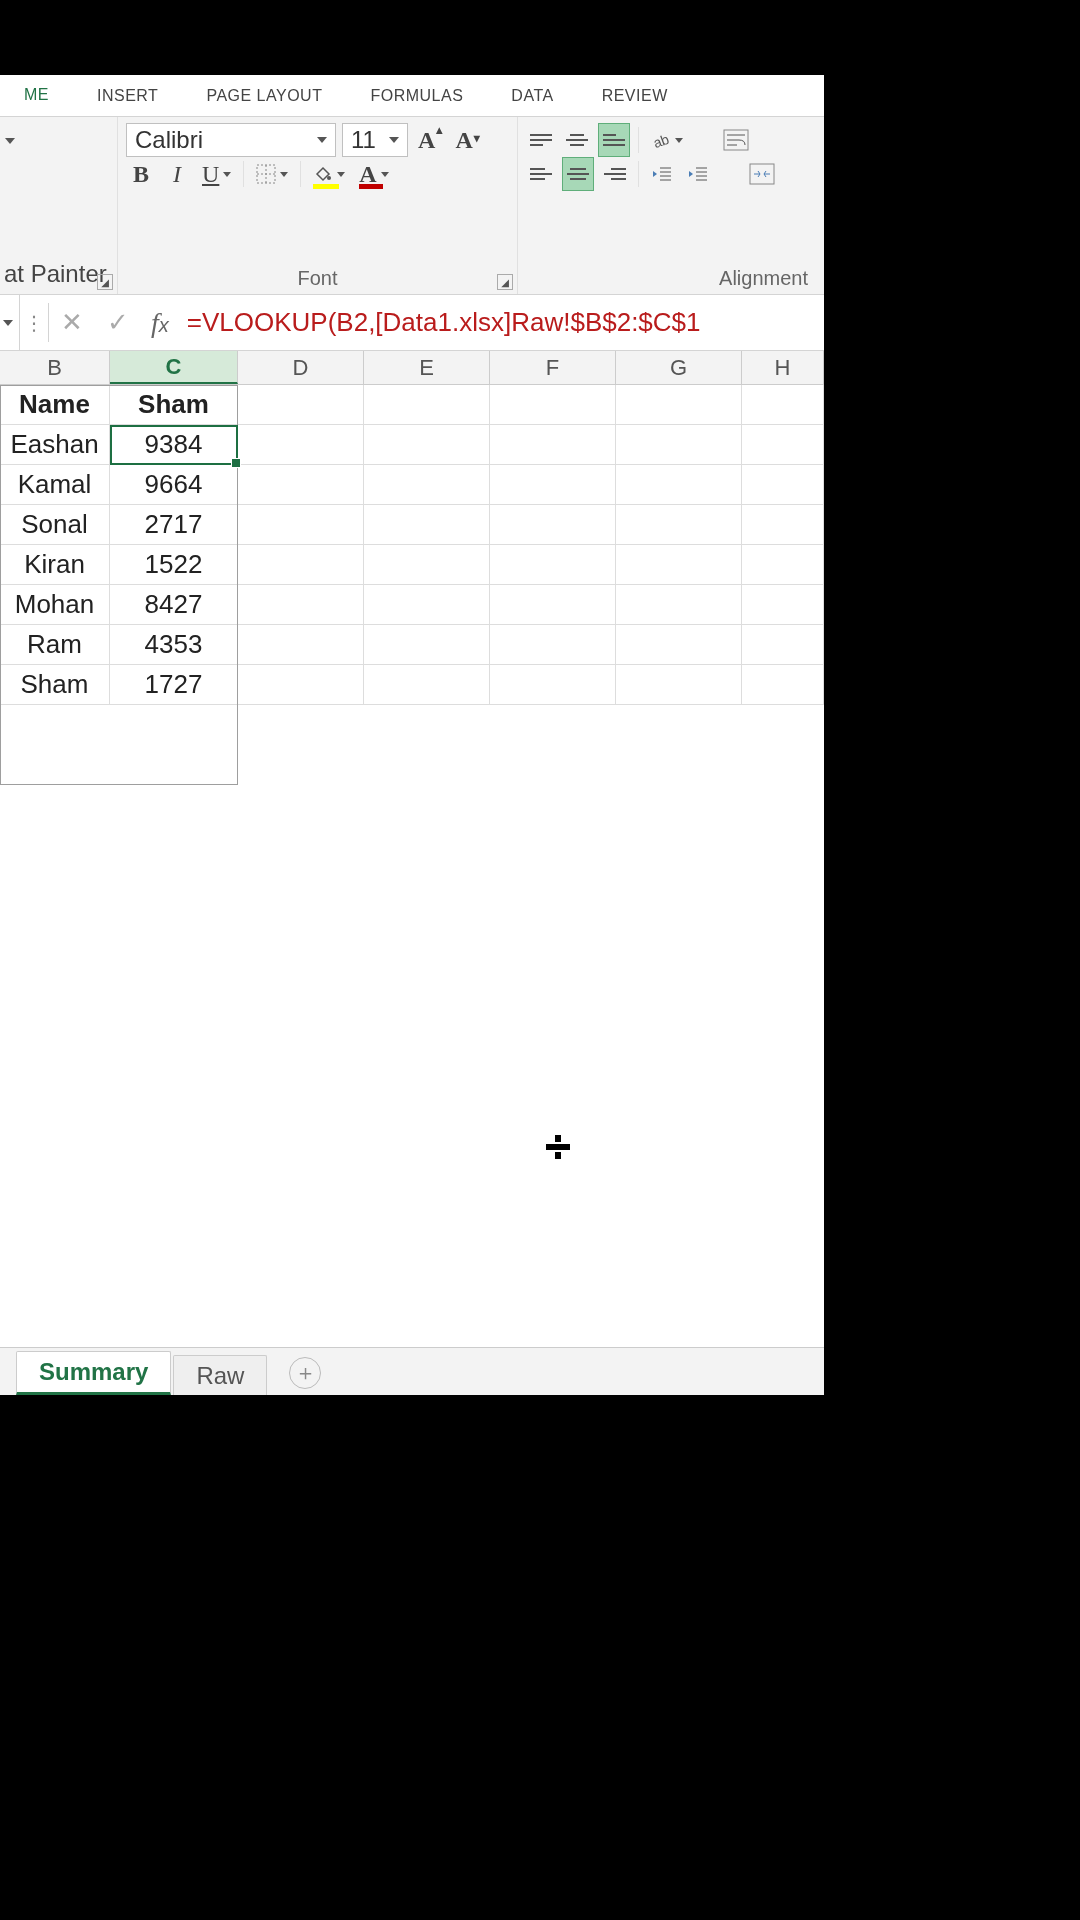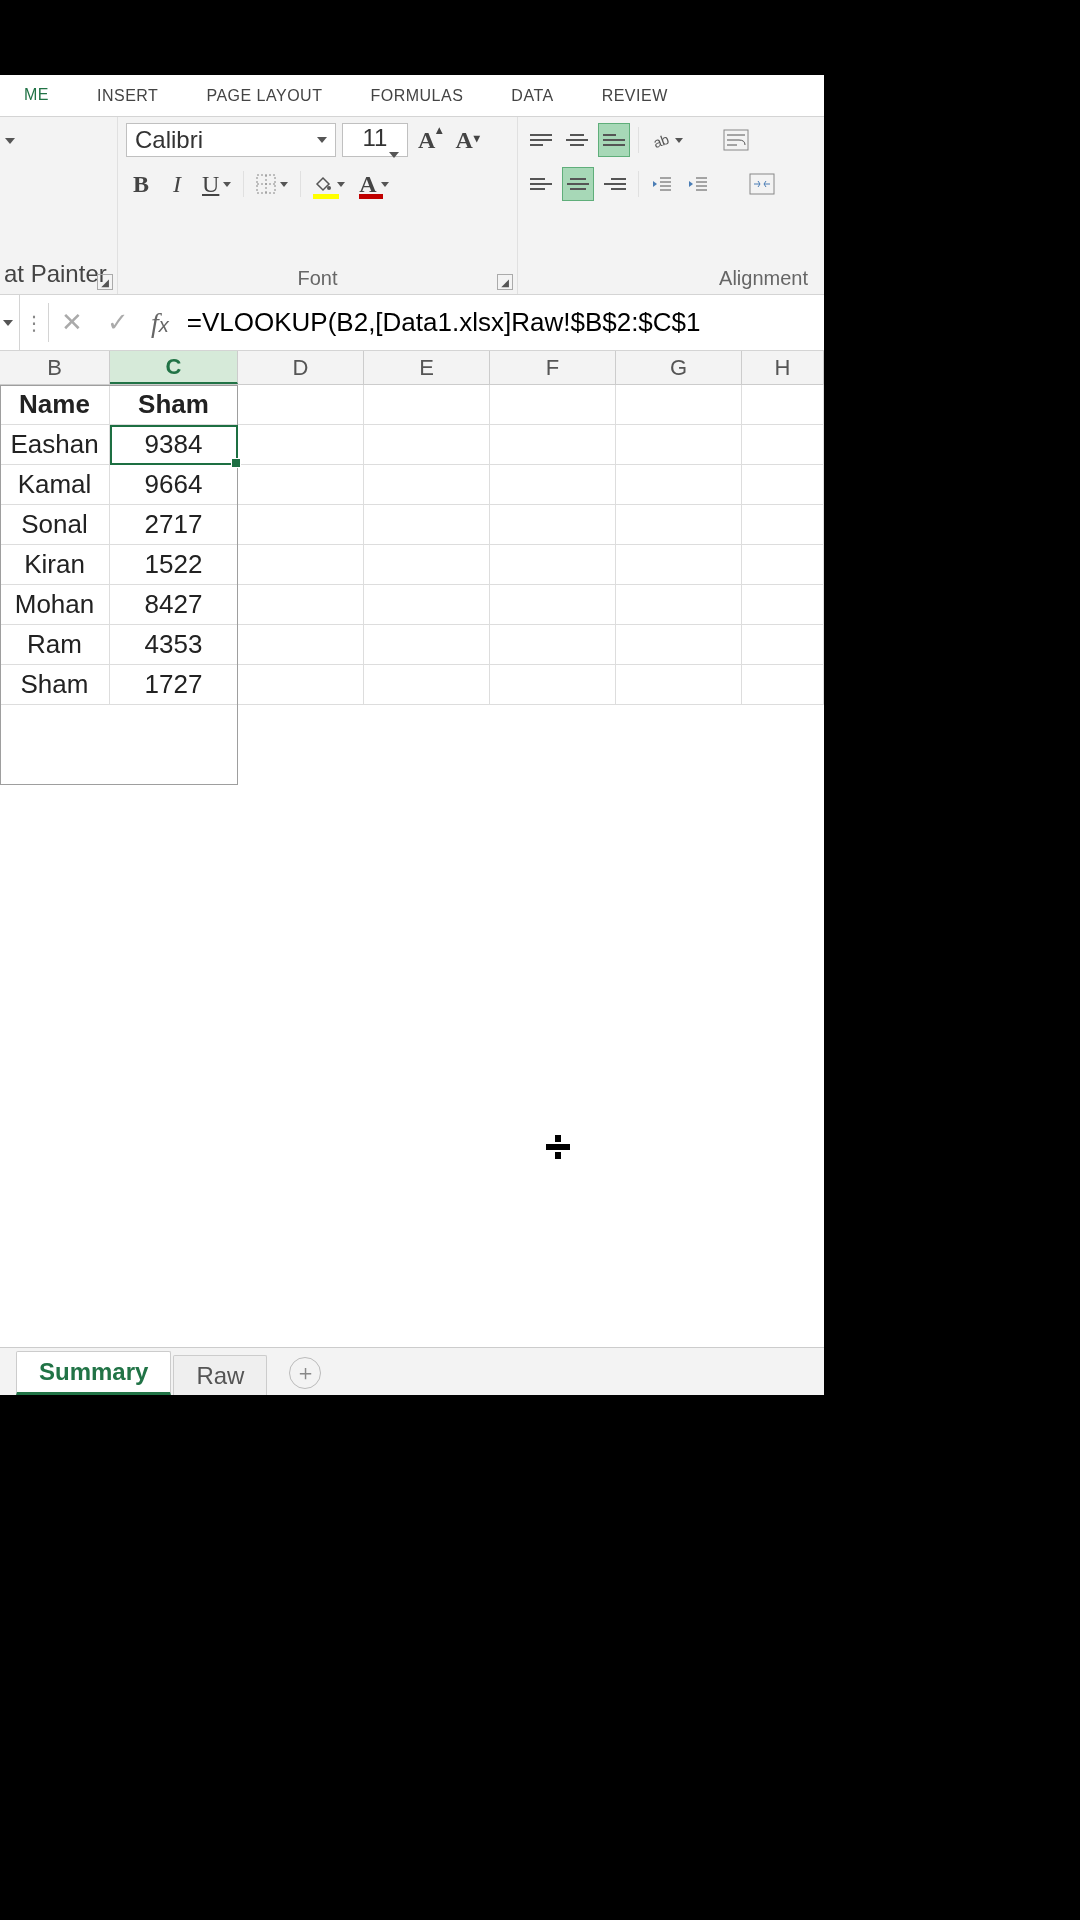--- a/index.html
+++ b/index.html
@@ -38,21 +38,21 @@
     display: flex;
     position: relative;
   }
   .group {
     border-right: 1px solid #e0e0e0;
     padding: 6px 8px 0 8px;
     position: relative;
     display: flex;
     flex-direction: column;
   }
-  .group-rows { flex: 1; display:flex; flex-direction:column; gap:10px; }
+  .group-rows { flex: 1; display:flex; flex-direction:column; }
   .group-label {
     font-size: 20px;
     color: #666;
     text-align: center;
     padding-bottom: 4px;
   }
   .dlg-launcher {
     position: absolute;
     right: 4px;
     bottom: 4px;
@@ -74,21 +74,21 @@
     position: relative;
   }
   .combo .caret {
     margin-left:auto;
     width:0;height:0;
     border-left:5px solid transparent;
     border-right:5px solid transparent;
     border-top:6px solid #555;
   }
   .font-combo { width: 210px; }
-  .size-combo { width: 66px; flex-direction: column; }
+  .size-combo { width: 66px; }
   .btn {
     height:34px; min-width:30px;
     display:flex;align-items:center;justify-content:center;
     font-size:24px;color:#444;
     padding:0 4px;
     position:relative;
   }
   .btn.small{min-width:26px;font-size:22px;}
   .btn-split::after {
     content:"";
@@ -139,21 +139,21 @@
     border-right:1px solid #d4d4d4;
     display:flex;align-items:center;justify-content:flex-end;
     padding-right:6px;
   }
   .namebox .caret{width:0;height:0;border-left:5px solid transparent;border-right:5px solid transparent;border-top:6px solid #555;}
   .fdots{width:28px;text-align:center;color:#888;font-size:20px;}
   .fbar-sep{width:1px;height:70%;background:#d4d4d4;}
   .fbtn{width:46px;height:100%;display:flex;align-items:center;justify-content:center;color:#aaa;font-size:26px;}
   .fx { font-style:italic; font-family:"Times New Roman",serif; color:#666; font-size:28px; padding:0 10px;}
   .formula-input{
-    flex:1; height:100%; border:none; outline:none; font-size:26px; padding:0 8px; color:#000000;
+    flex:1; height:100%; border:none; outline:none; font-size:26px; padding:0 8px; color:#b91c1c;
   }
   
   .grid { position:relative; }
   .col-headers { display:flex; height:34px; border-bottom:1px solid #ccc;}
   .ch {
     border-right:1px solid #ccc;
     background:#f3f3f3;
     font-size:22px;color:#555;
     display:flex;align-items:center;justify-content:center;
   }

